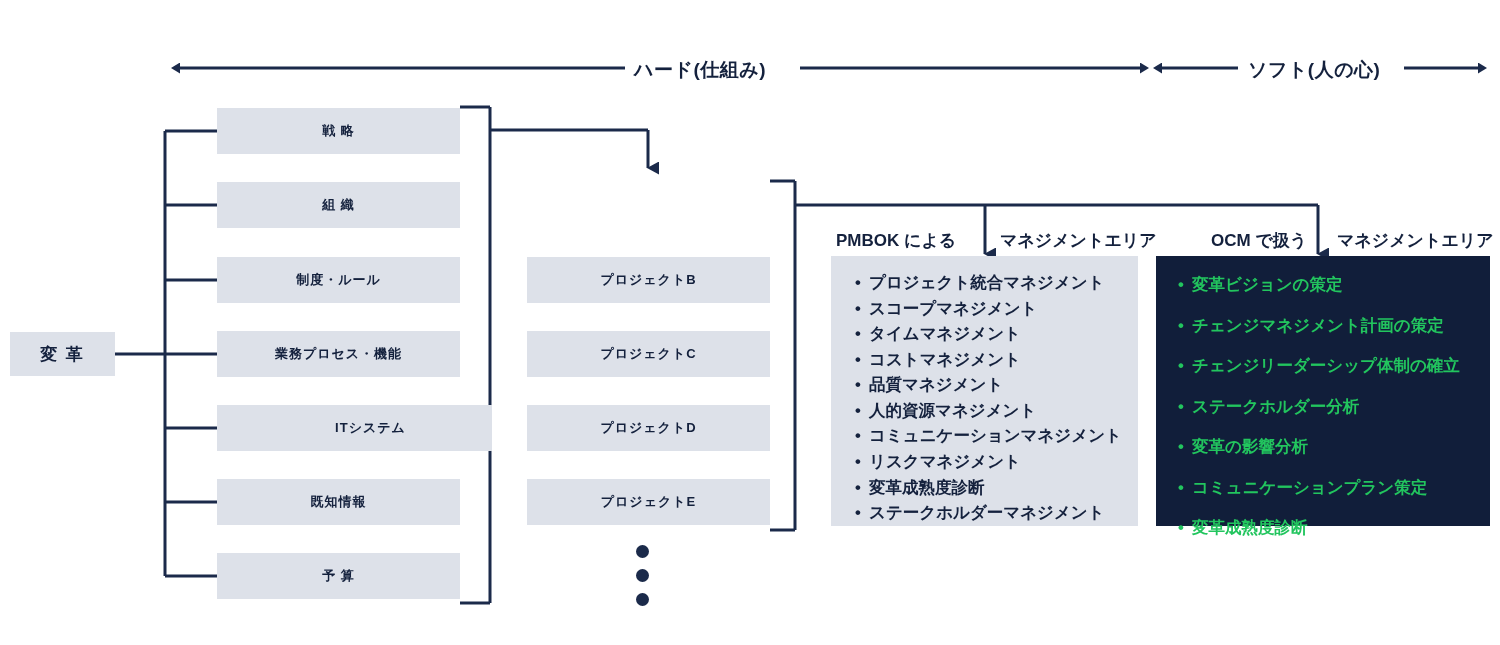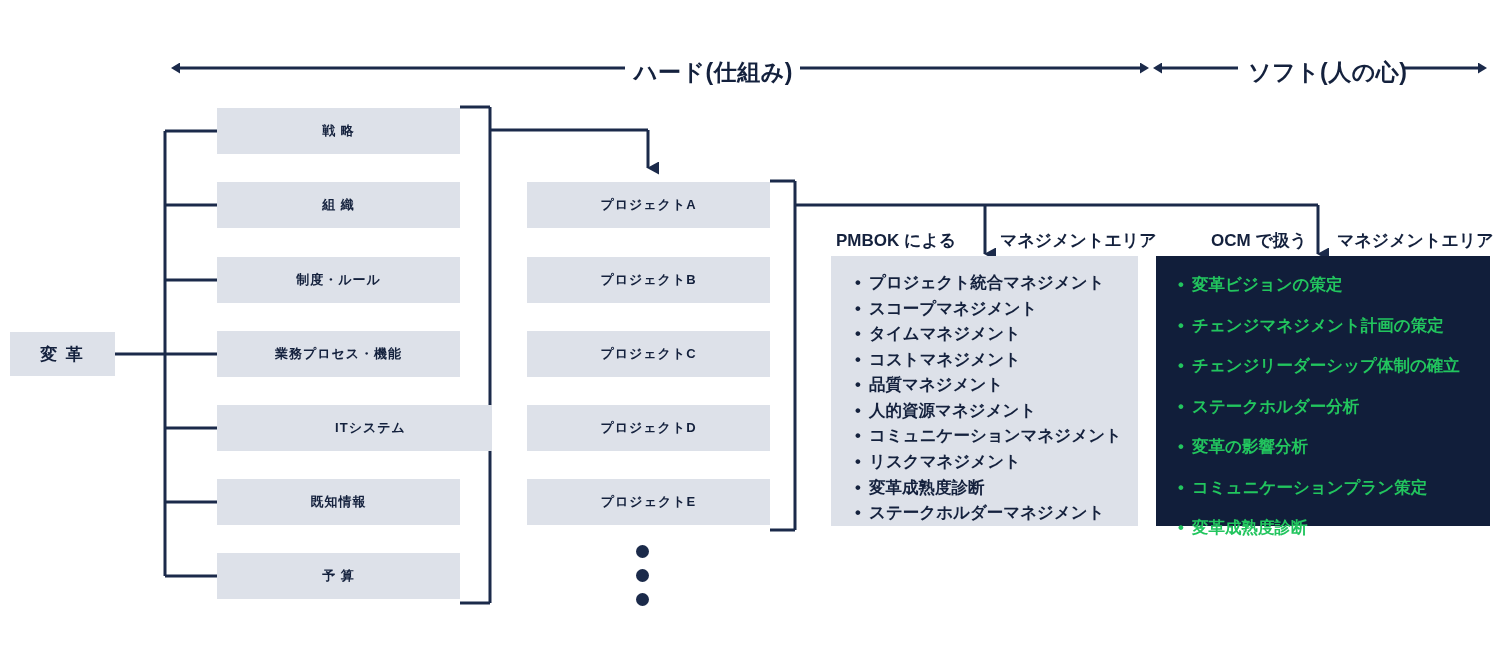--- a/index.html
+++ b/index.html
@@ -5,21 +5,21 @@
   html,body{margin:0;padding:0;background:#ffffff;}
   body{
     width:1500px;height:645px;position:relative;overflow:hidden;
     font-family:"Liberation Sans","DejaVu Sans",sans-serif;
     color:#14213d;
   }
   #diagram{position:absolute;left:0;top:0;width:1500px;height:645px;}
   svg.lines{position:absolute;left:0;top:0;width:1500px;height:645px;pointer-events:none;}
 
   .hdr-label{
-    position:absolute;font-size:23px;font-weight:700;color:#14213d;
+    position:absolute;font-size:19px;font-weight:700;color:#14213d;
     white-space:nowrap;letter-spacing:0.5px;
   }
 
   .gbox{
     position:absolute;background:#dde1e9;display:flex;align-items:center;
     justify-content:center;font-size:13px;font-weight:700;color:#14213d;
     letter-spacing:1px;white-space:nowrap;
   }
   .gbox.small{font-size:17px;letter-spacing:2px;}
 
@@ -106,21 +106,20 @@
   <div class="gbox small" style="left:10px;top:332px;width:105px;height:44px;">変 革</div>
 
   <div class="gbox" style="left:217px;top:108px;width:243px;height:46px;">戦 略</div>
   <div class="gbox" style="left:217px;top:182px;width:243px;height:46px;">組 織</div>
   <div class="gbox" style="left:217px;top:257px;width:243px;height:46px;">制度・ルール</div>
   <div class="gbox" style="left:217px;top:331px;width:243px;height:46px;">業務プロセス・機能</div>
   <div class="gbox" style="left:217px;top:405px;width:243px;height:46px;padding-left:32px;">ITシステム</div>
   <div class="gbox" style="left:217px;top:479px;width:243px;height:46px;">既知情報</div>
   <div class="gbox" style="left:217px;top:553px;width:243px;height:46px;">予 算</div>
 
-  <div class="gbox" style="left:527px;top:182px;width:243px;height:46px;">プロジェクトA</div>
   <div class="gbox" style="left:527px;top:257px;width:243px;height:46px;">プロジェクトB</div>
   <div class="gbox" style="left:527px;top:331px;width:243px;height:46px;">プロジェクトC</div>
   <div class="gbox" style="left:527px;top:405px;width:243px;height:46px;">プロジェクトD</div>
   <div class="gbox" style="left:527px;top:479px;width:243px;height:46px;">プロジェクトE</div>
 
   <div class="dots" style="left:636px;top:545px;">
     <div class="dot"></div>
       <div class="dot"></div>
       <div class="dot"></div>
   </div>

